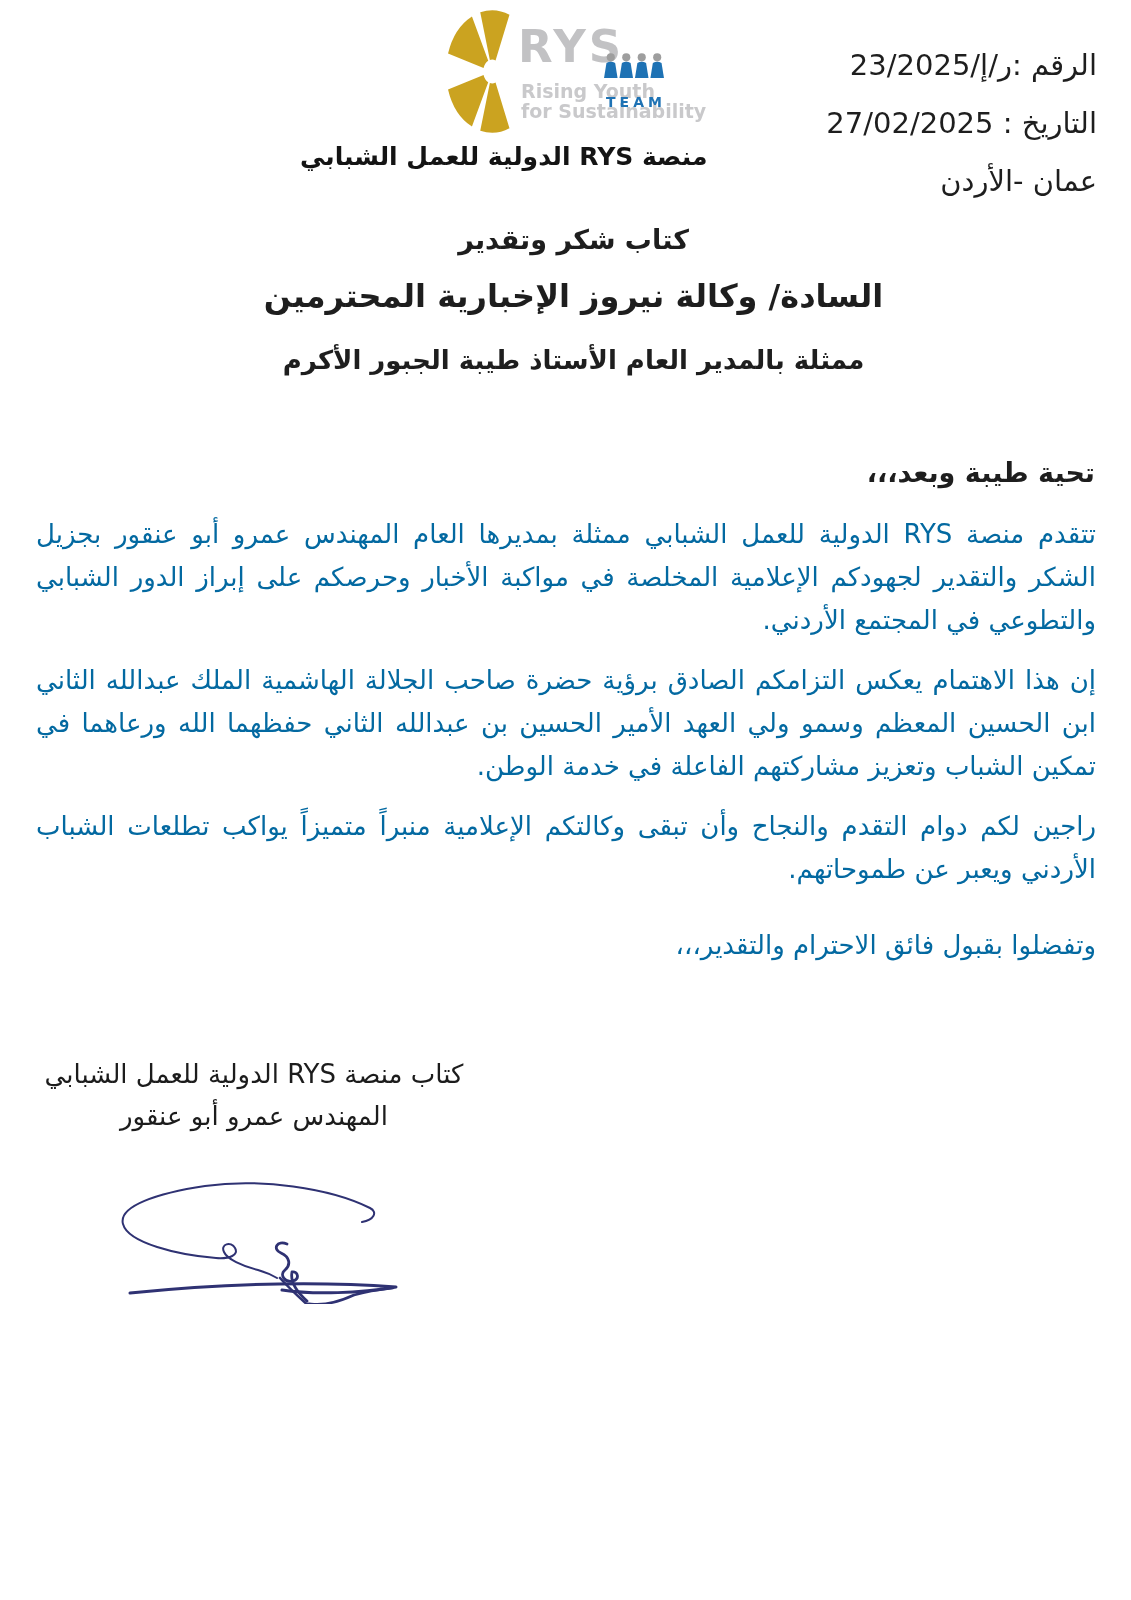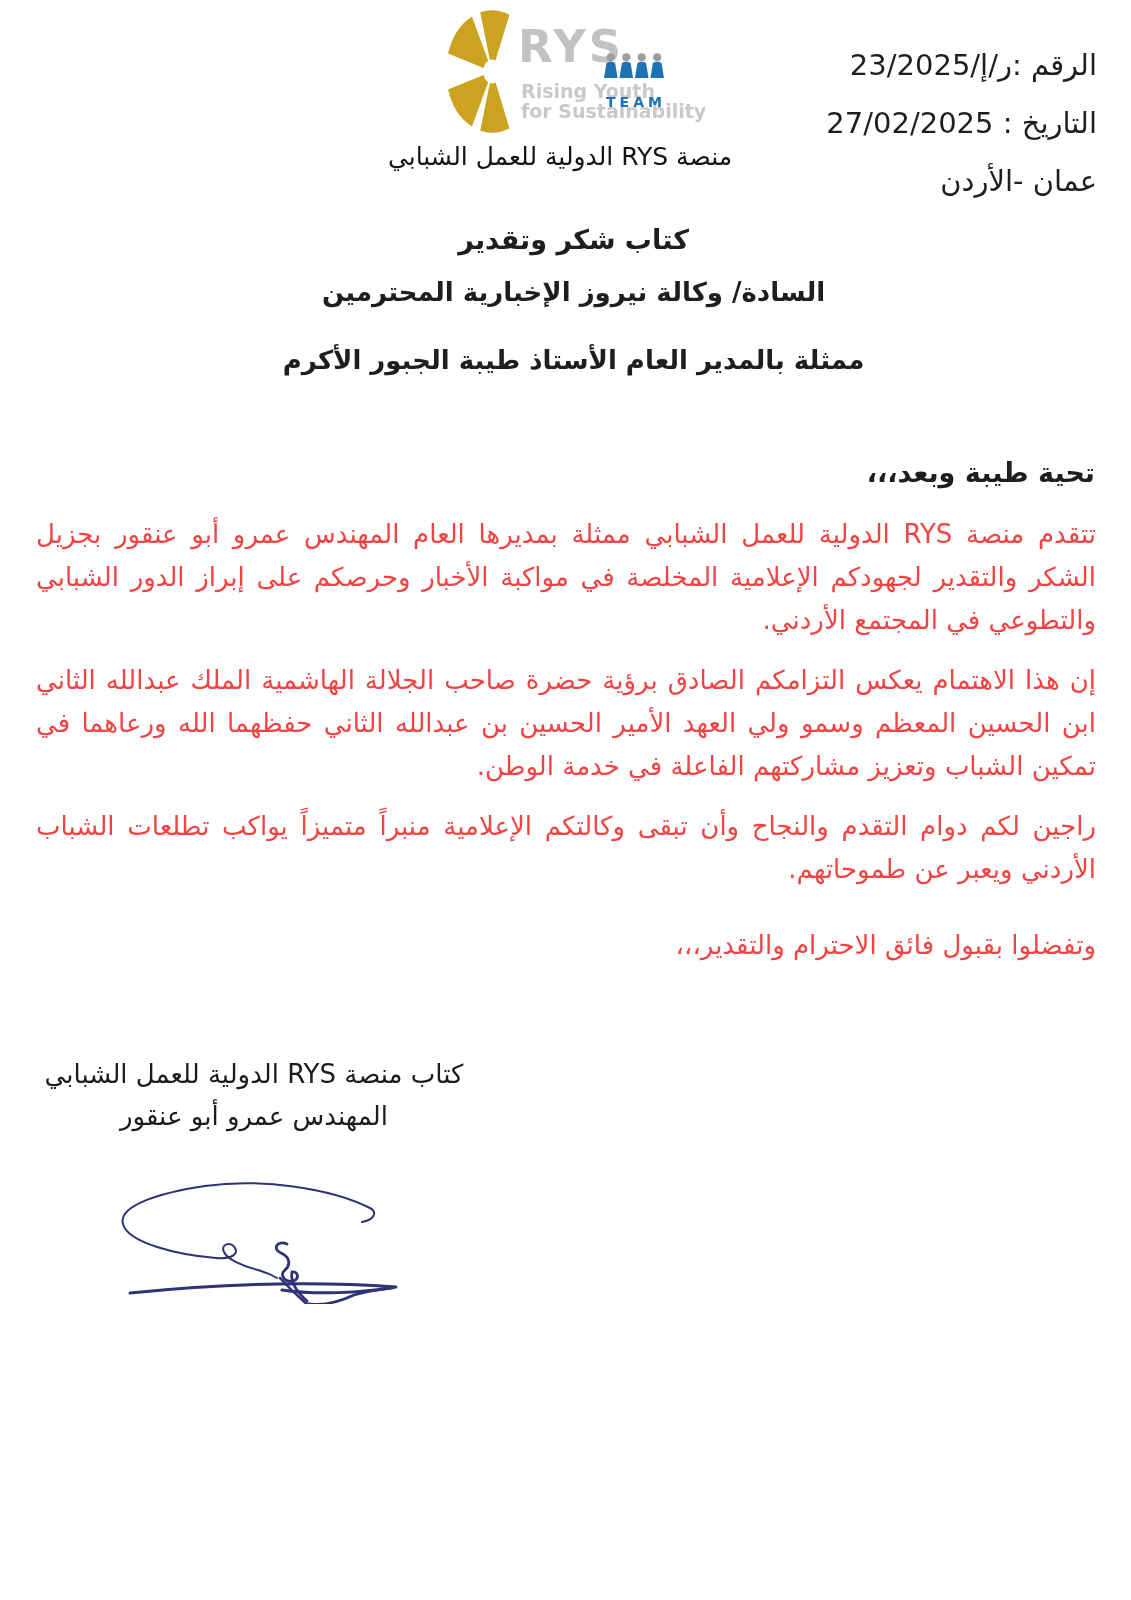--- a/index.html
+++ b/index.html
@@ -29,48 +29,48 @@
     color: #c9c9cb;
   }
   .team-logo { left: 600px; top: 52px; width: 68px; text-align: center; }
   .team-people { width: 62px; height: 29px; display: block; margin: 0 auto; }
   .team-label {
     font-size: 14px; font-weight: bold; letter-spacing: 4px;
     color: #1e72b4; padding-left: 4px; margin-top: 13px;
   }
   .platform-name {
     left: 300px; top: 142px; width: 520px;
-    text-align: center; direction: rtl;
-    font-size: 25px; font-weight: normal; color: #141414;
+    text-align: left; direction: rtl;
+    font-size: 25px; font-weight: bold; color: #141414;
   }
 
   
   .meta-block {
     right: 34px; top: 36px;
     direction: rtl; text-align: right;
     font-size: 29px; line-height: 58px; color: #1e1e1e;
   }
 
   
   .heading-title, .heading-recipient, .heading-representative {
     left: 0; right: 0; text-align: center; direction: rtl; font-weight: bold; padding-left: 16px;
   }
   .heading-title { top: 224px; font-size: 27px; }
-  .heading-recipient { top: 277px; font-size: 26px; }
+  .heading-recipient { top: 277px; font-size: 32px; }
   .heading-representative { top: 345px; font-size: 26px; }
 
   
   .salutation {
     right: 36px; top: 457px;
     direction: rtl; font-size: 27px; font-weight: bold;
   }
   .body-text {
     left: 36px; right: 35px; top: 513px;
     direction: rtl; text-align: justify;
-    font-size: 26px; line-height: 43px; color: #ef4444;
+    font-size: 26px; line-height: 43px; color: #0369a1;
   }
   .body-text p { margin-bottom: 17px; }
   .closing { text-align: right; margin-top: 33px; }
 
   
   .sender-block {
     left: 28px; top: 1053px; width: 452px;
     text-align: center; direction: rtl;
     font-size: 26px; line-height: 42px; color: #1c1c1c;
   }

